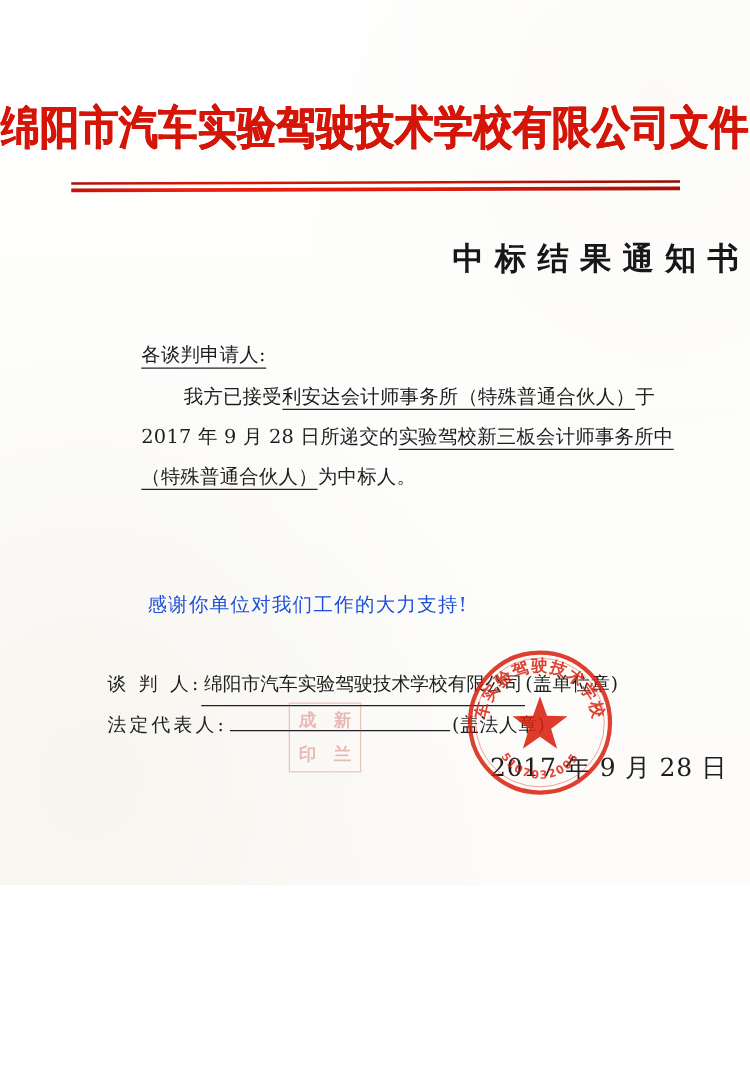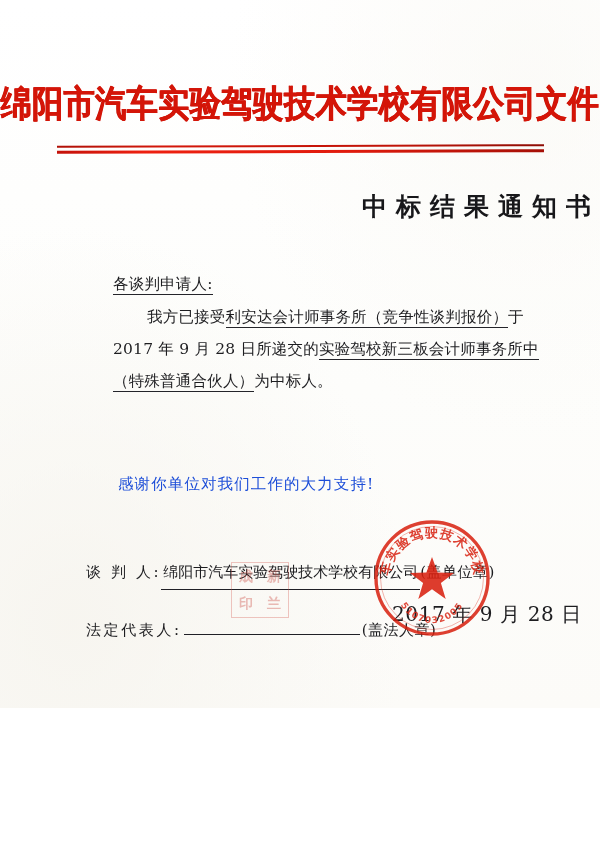--- a/index.html
+++ b/index.html
@@ -131,21 +131,20 @@
     width: 440px;
     font-family: "DejaVu Serif", "Liberation Serif", serif;
     font-size: 15px;
     color: #1d1d20;
   }
   .sig-row {
     display: flex;
     align-items: baseline;
     white-space: nowrap;
     line-height: 30px;
-    margin-top: 25px;
   }
   .sig-label { letter-spacing: 2.6px; }
   .sig-value {
     border-bottom: 1.2px solid #202026;
     padding: 0 2px 2px 2px;
   }
   .sig-blank {
     display: inline-block;
     width: 176px;
     border-bottom: 1.4px solid #202026;
@@ -226,21 +225,21 @@
   <div id="rule-group">
     <div class="rule-thin"></div>
     <div class="rule-thick"></div>
   </div>
 
   <div id="doc-title">中标结果通知书</div>
 
   <div id="body-block">
     <div class="body-line salutation"><span class="u">各谈判申请人:</span></div>
     <div id="body-lines">
-        <div class="body-line"><span class="indent2"></span><span>我方已接受</span><span class="u">利安达会计师事务所（竞争性谈判报价）</span><span>于</span></div>
+        <div class="body-line"><span class="indent2"></span><span>我方已接受</span><span class="u">利安达会计师事务所（特殊普通合伙人）</span><span>于</span></div>
         <div class="body-line"><span>2017 年 9 月 28 日所递交的</span><span class="u">实验驾校新三板会计师事务所中</span></div>
         <div class="body-line"><span class="u">（特殊普通合伙人）</span><span>为中标人。</span></div>
       </div>
   </div>
 
   <div id="thanks-line">感谢你单位对我们工作的大力支持!</div>
 
   <div id="sig-block">
     <div class="sig-row">
       <span class="sig-label">谈 判 人:</span>

